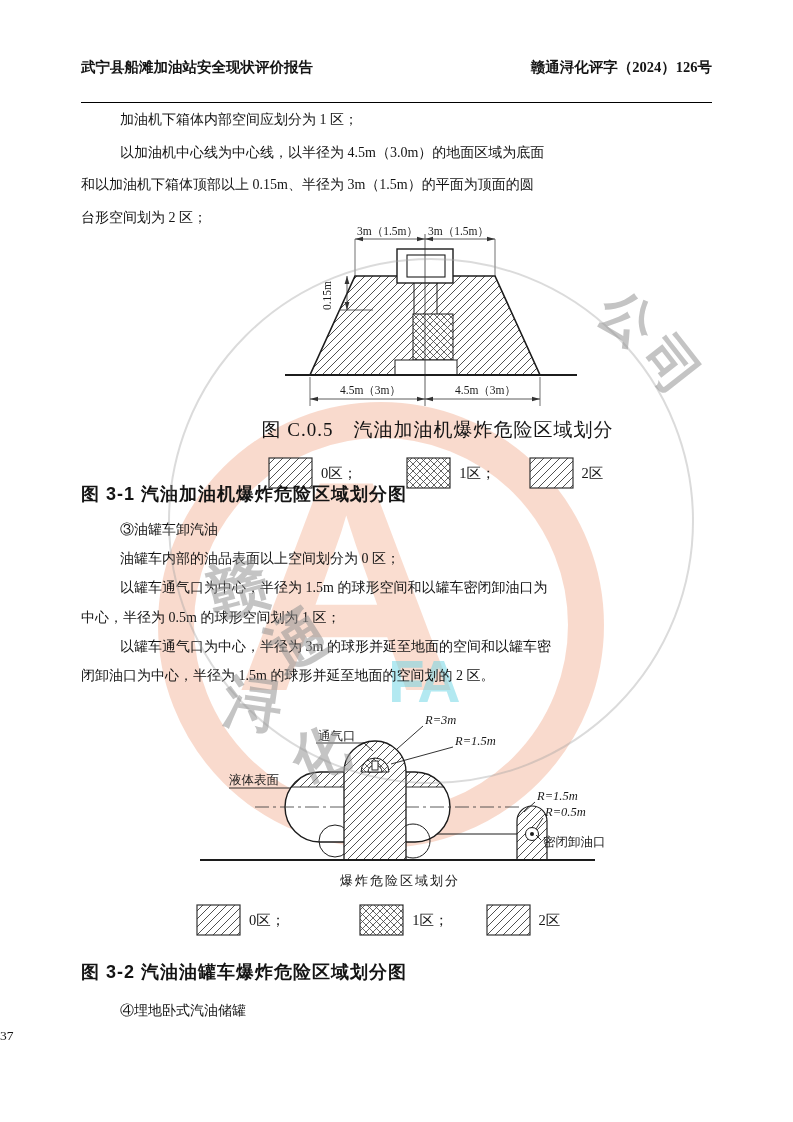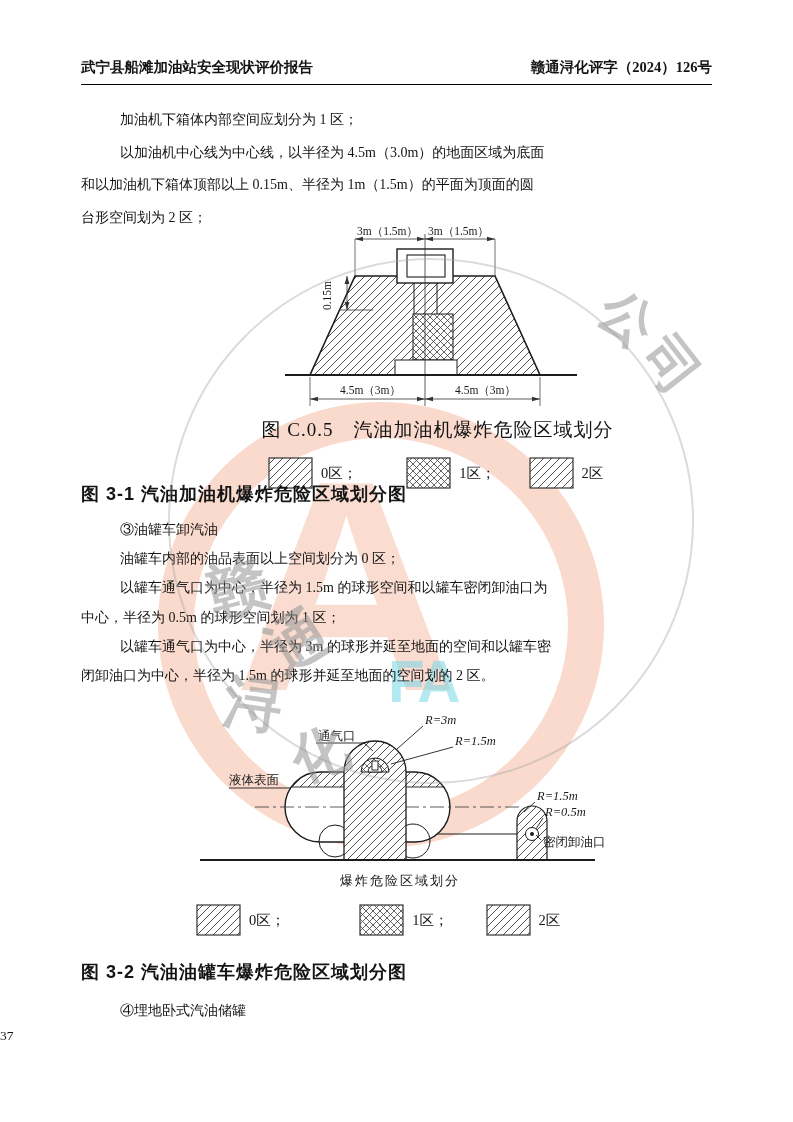--- a/index.html
+++ b/index.html
@@ -2,21 +2,21 @@
 <html><head>
 <meta charset="utf-8">
 <style>
   html,body{margin:0;padding:0;background:#e8e8e8;}
   .page{position:relative;width:793px;height:1122px;background:#ffffff;margin:0 auto;
         font-family:"Liberation Serif","DejaVu Serif",serif;color:#141414;overflow:hidden;}
   .abs{position:absolute;}
   .z1{z-index:1;}
   
   .hdr{top:58px;left:81px;width:631px;display:flex;justify-content:space-between;
-       font-size:14.5px;font-weight:bold;padding-bottom:7px;border-bottom:1.8px solid #000;}
+       font-size:14.5px;font-weight:bold;padding-bottom:25px;border-bottom:1.8px solid #000;}
   
   .para{left:81px;width:640px;font-size:14px;white-space:nowrap;}
   .p1{top:104px;line-height:32.5px;}
   .p2{top:515px;line-height:29.2px;}
   .p3{top:996px;line-height:29px;}
   .ind{text-indent:39px;}
   .figcap{font-size:19px;text-align:center;letter-spacing:1px;margin-top:3px;}
   .figcap2{font-size:13px;text-align:center;letter-spacing:2px;}
   .legend{display:flex;align-items:center;margin-top:14px;}
   .legend .item{display:flex;align-items:center;}
@@ -69,21 +69,21 @@
   </div>
 
   <div class="abs z1 hdr">
     <span>武宁县船滩加油站安全现状评价报告</span>
     <span>赣通浔化评字（2024）126号</span>
   </div>
 
   <div class="abs z1 para p1">
     <div class="ind">加油机下箱体内部空间应划分为 1 区；</div>
     <div class="ind">以加油机中心线为中心线，以半径为 4.5m（3.0m）的地面区域为底面</div>
-    <div>和以加油机下箱体顶部以上 0.15m、半径为 1m（1.5m）的平面为顶面的圆</div>
+    <div>和以加油机下箱体顶部以上 0.15m、半径为 3m（1.5m）的平面为顶面的圆</div>
     <div>台形空间划为 2 区；</div>
   </div>
 
   <div class="abs z1" style="left:255px;top:226px;width:365px;">
     <svg width="365" height="184" viewBox="0 0 365 184">
 
       <polygon points="100,50 240,50 285,149 55,149" fill="url(#pat-h)" stroke="#1c1c1c" stroke-width="1.6"></polygon>
 
       <line x1="159" y1="57" x2="159" y2="88" stroke="#1c1c1c" stroke-width="1"></line>
       <line x1="182" y1="57" x2="182" y2="88" stroke="#1c1c1c" stroke-width="1"></line>

